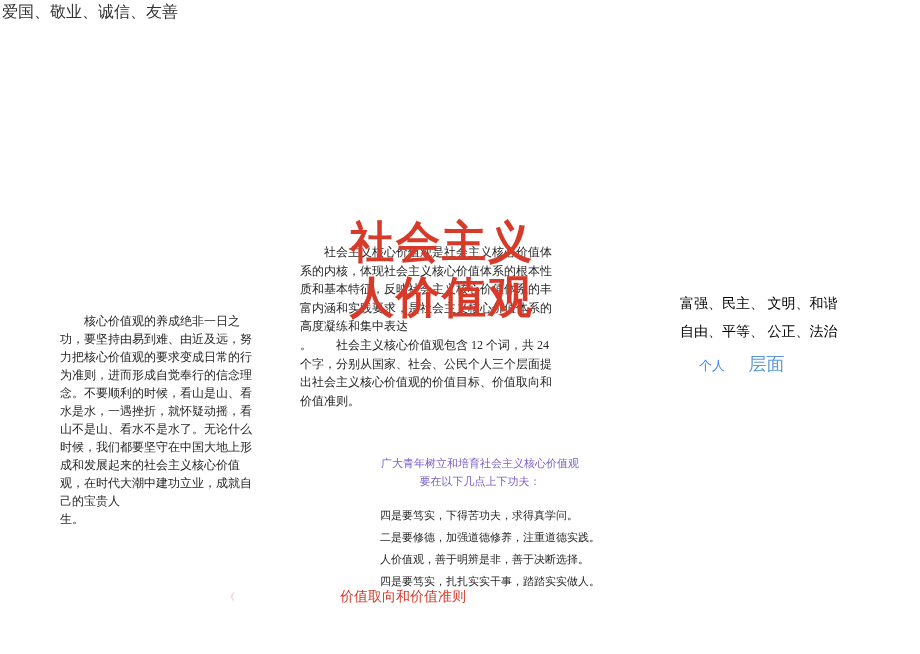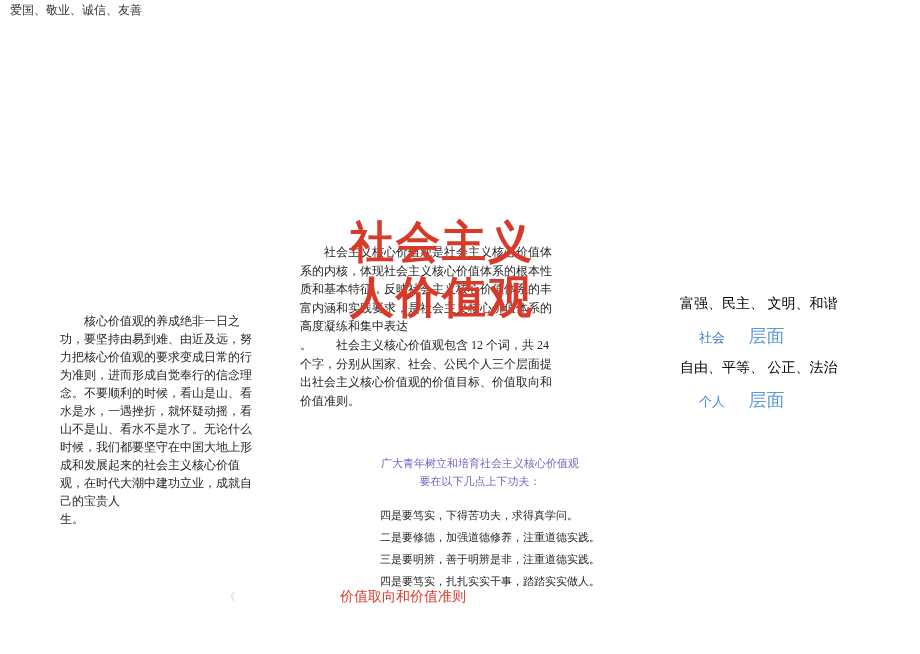--- a/index.html
+++ b/index.html
@@ -9,22 +9,22 @@
       font-family: "SimSun", "宋体", serif;
       font-size: 12px;
       color: #000;
       position: relative;
       background: #fff;
       overflow: hidden;
     }
     .top-line {
       position: absolute;
       top: 2px;
-      left: 10px;
-      font-size: 12px;
+      left: 2px;
+      font-size: 16px;
       color: #333;
     }
     .left-column {
       position: absolute;
       left: 60px;
       top: 280px;
       width: 195px;
       font-size: 12px;
       line-height: 1.5;
       color: #262626;
@@ -111,39 +111,35 @@
 
 <div class="center-title">
   <div>社会主义</div>
   <div>人价值观</div>
 </div>
 
 <div class="center-paragraph">　　社会主义核心价值观是社会主义核心价值体系的内核，体现社会主义核心价值体系的根本性质和基本特征，反映社会主义核心价值体系的丰富内涵和实践要求，是社会主义核心价值体系的高度凝练和集中表达<br>。　　社会主义核心价值观包含 12 个词，共 24 个字，分别从国家、社会、公民个人三个层面提出社会主义核心价值观的价值目标、价值取向和价值准则。</div>
 
 <div class="right-column">
   <div class="row">富强、民主、 文明、和谐</div>
-  <div class="row">
-    <span class="tag blue">社会</span>
-    <span class="big">层面</span>
-  </div>
   <div class="row">自由、平等、 公正、法治</div>
   <div class="row">
     <span class="tag orange">个人</span>
     <span class="big green">层面</span>
   </div>
 </div>
 
 <div class="youth-section">
   <div class="youth-header">
     <div>广大青年树立和培育社会主义核心价值观</div>
     <div>要在以下几点上下功夫：</div>
   </div>
   <div class="youth-list">
     <div>四是要笃实，下得苦功夫，求得真学问。</div>
     <div>二是要修德，加强道德修养，注重道德实践。</div>
-    <div>三是要明辨，善于明辨是非，注重道德实践。</div>
+    <div>人价值观，善于明辨是非，善于决断选择。</div>
     <div>四是要笃实，扎扎实实干事，踏踏实实做人。</div>
   </div>
 </div>
 
 <div class="bottom-red">价值取向和价值准则</div>
 
 <div class="tiny-mark">《</div>
 
 </body></html>

